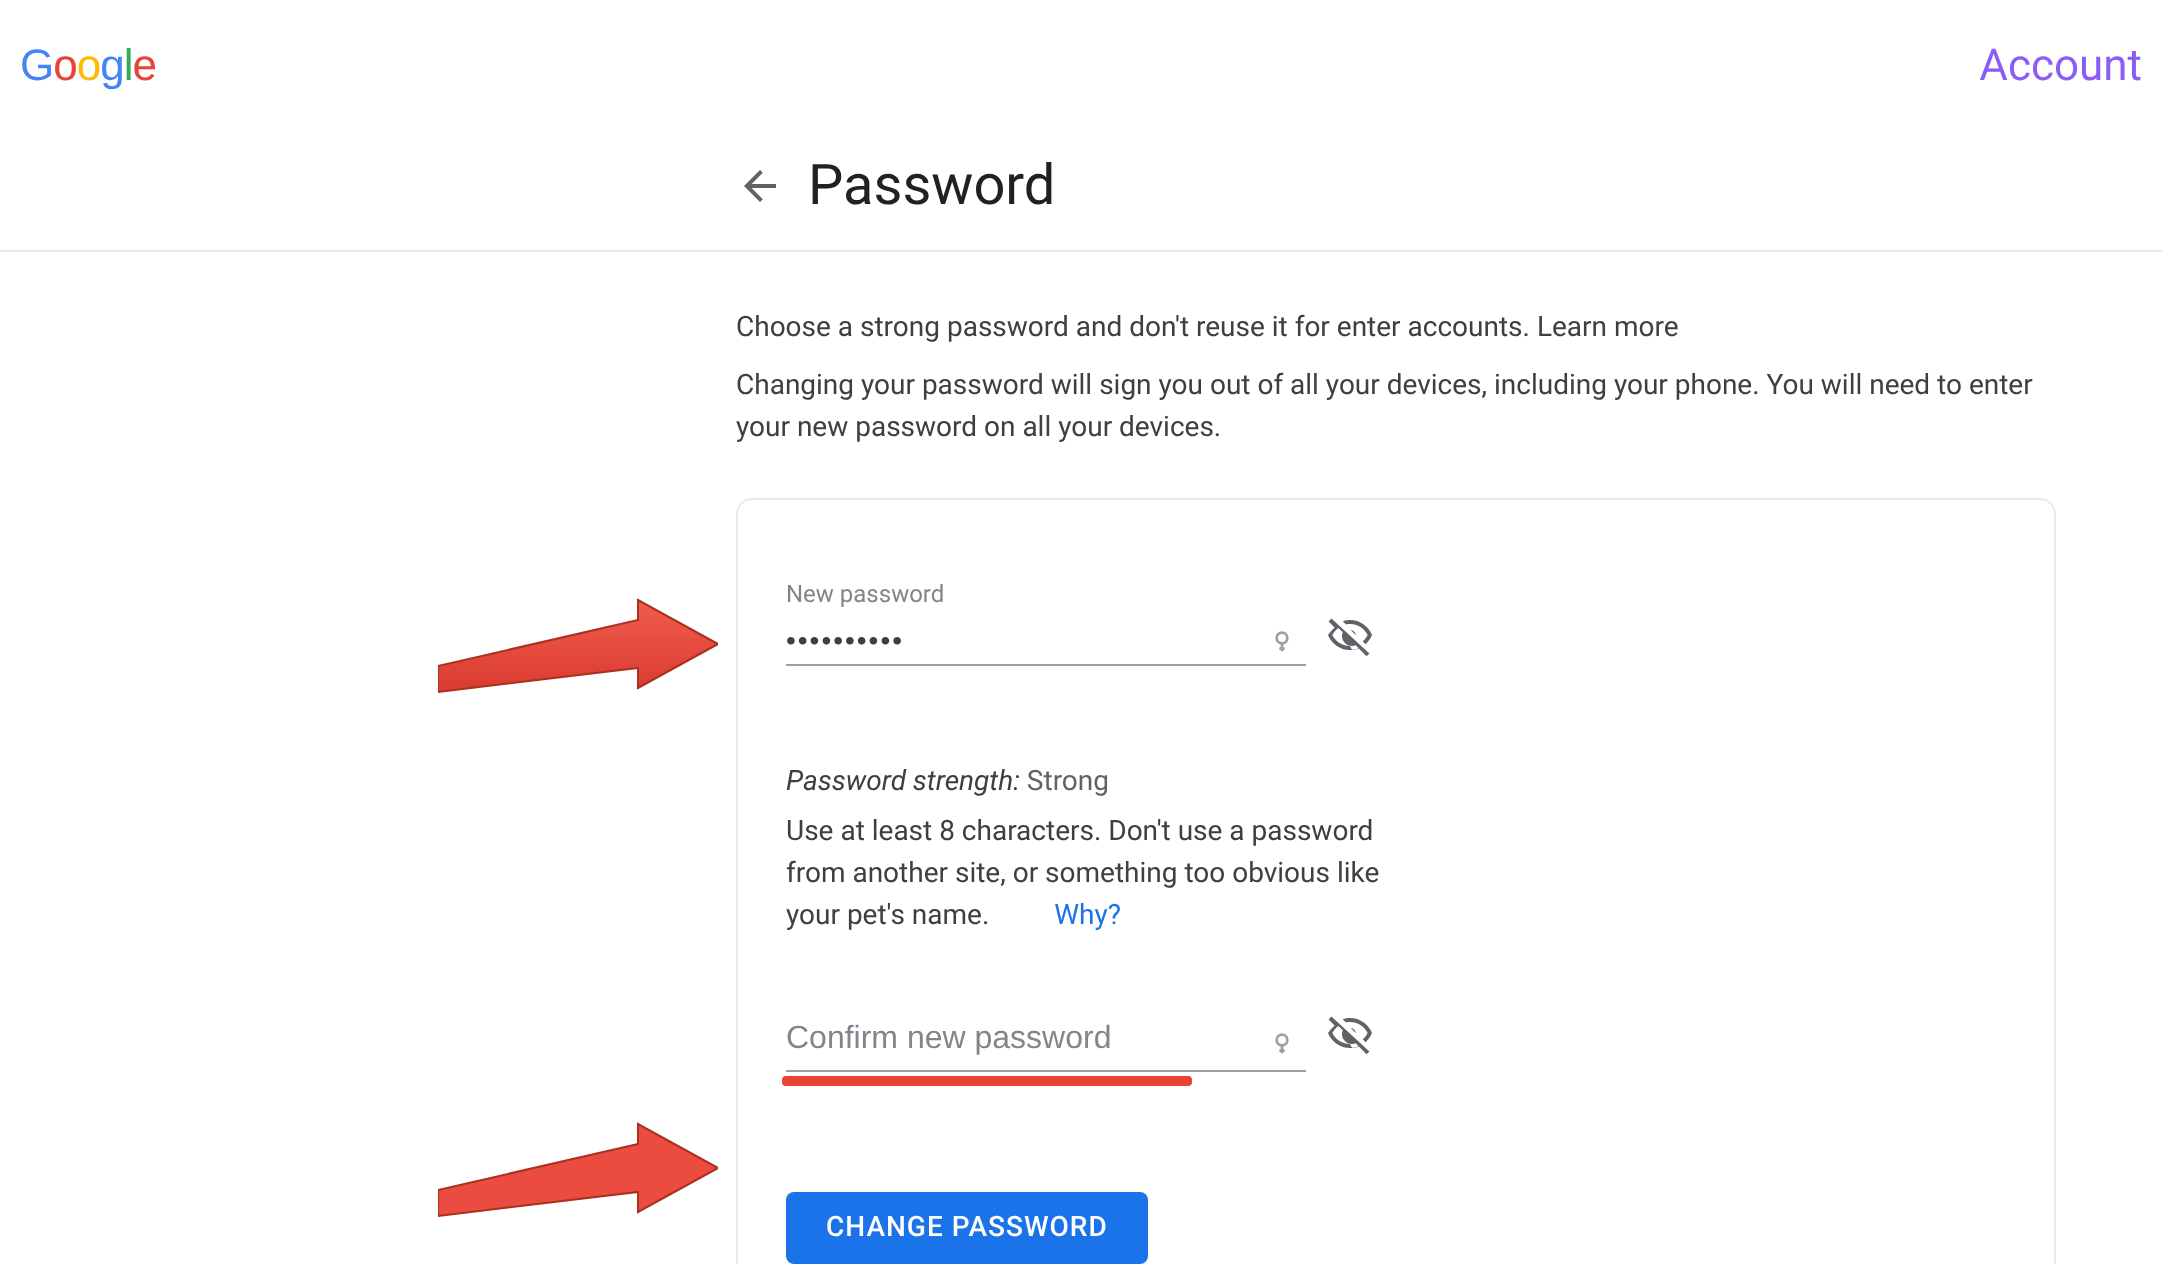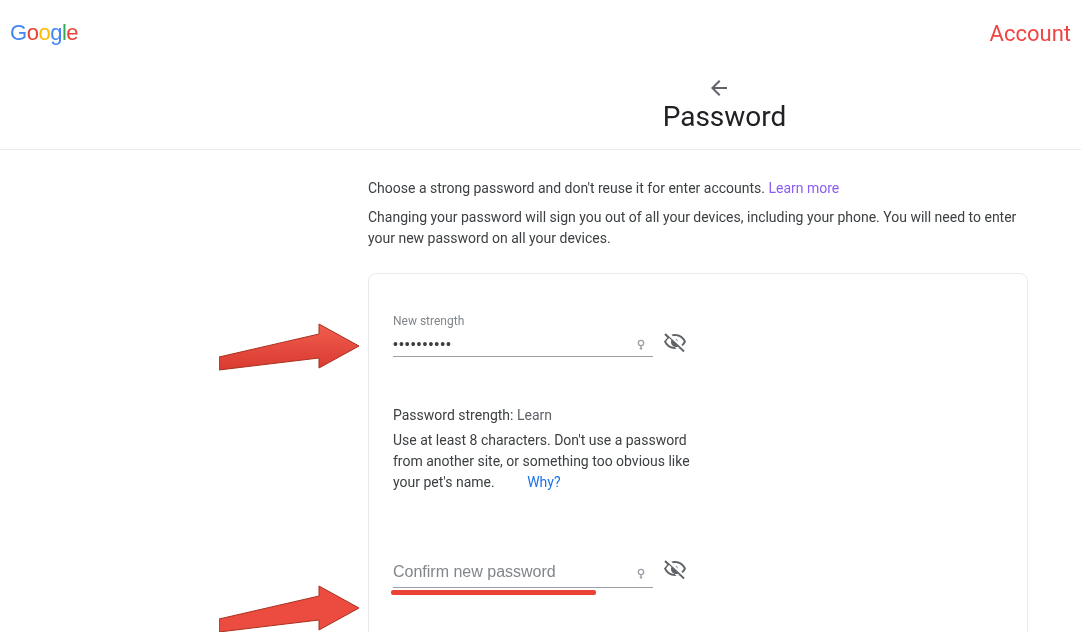--- a/index.html
+++ b/index.html
@@ -22,30 +22,29 @@
       letter-spacing: -0.5px;
     }
     .g1 { color: #4285F4; }
     .g2 { color: #EA4335; }
     .g3 { color: #FBBC05; }
     .g4 { color: #4285F4; }
     .g5 { color: #34A853; }
     .g6 { color: #EA4335; }
     .account-word {
       font-size: 22px;
-      color: #ef4444;
+      color: #8b5cf6;
       margin-left: 4px;
       font-weight: 400;
     }
     .title-row {
       display: flex;
       align-items: center;
       padding: 10px 0 16px 0;
       margin-left: 368px;
-      flex-direction: column;
     }
     .back-arrow {
       width: 24px;
       height: 24px;
       color: #5f6368;
       display: flex;
       align-items: center;
       justify-content: center;
       cursor: pointer;
       margin-right: 12px;
@@ -65,21 +64,21 @@
       padding-top: 28px;
       width: 660px;
     }
     .intro {
       font-size: 14px;
       color: #3c4043;
       line-height: 1.5;
       margin-bottom: 8px;
     }
     .intro a {
-      color: #8b5cf6;
+      color: #404040;
       text-decoration: none;
       cursor: pointer;
       text-align: right;
     }
     .card {
       margin-top: 24px;
       border: 1px solid #e8eaed;
       border-radius: 8px;
       padding: 40px 24px 30px 24px;
       position: relative;
@@ -131,31 +130,31 @@
       top: -4px;
       cursor: pointer;
     }
     .strength-block {
       margin-top: 48px;
       width: 300px;
       font-size: 14px;
       line-height: 1.5;
       color: #3c4043;
     }
-    .strength-label-strong { color: #3c4043; }
+    .strength-label-strong { color: #3c4043; font-style: italic; }
     .strength-value { color: #5f6368; }
     .strength-hint { margin-top: 4px; }
     .why-link {
       color: #1a73e8;
       text-decoration: none;
       cursor: pointer;
       margin-left: 29px;
     }
     .confirm-block {
-      margin-top: 68px;
+      margin-top: 40px;
       width: 300px;
     }
     .confirm-row {
       display: flex;
       align-items: center;
       border-bottom: 1px solid #9aa0a6;
       width: 260px;
       position: relative;
     }
     .confirm-input {
@@ -244,42 +243,42 @@
         <polygon points="0,35 100,12 100,2 140,24 100,46 100,36 0,48" fill="url(#ashad)" stroke="#a52714" stroke-width="1" opacity="0.95"></polygon>
       </svg>
     </div>
     <div class="arrow-annotation arrow2">
       <svg viewBox="0 0 140 60" width="140" height="60">
         <polygon points="0,35 100,12 100,2 140,24 100,46 100,36 0,48" fill="#ea4335" stroke="#a52714" stroke-width="1" opacity="0.95"></polygon>
       </svg>
     </div>
 
     <div class="field-block">
-      <div class="field-label">New strength</div>
+      <div class="field-label">New password</div>
       <div class="input-row">
         <input class="pw-input" type="text" value="••••••••••" style="">
         <span class="keyhole-icon">
           <svg viewBox="0 0 24 24" width="16" height="16" fill="none" stroke="currentColor" stroke-width="2">
               <circle cx="12" cy="9" r="4"></circle>
               <path d="M12 13v6M10 17h4"></path>
             </svg>
         </span>
         <span class="eye-icon">
           <svg viewBox="0 0 24 24" width="24" height="24" fill="currentColor">
               <path d="M12 6c3.79 0 7.17 2.13 8.82 5.5-.59 1.22-1.43 2.3-2.45 3.18l1.42 1.42C21.27 14.74 22.33 13.22 23 11.5 21.27 7.11 17 4 12 4c-1.27 0-2.49.2-3.64.57l1.65 1.65C10.67 6.08 11.32 6 12 6zM2.71 3.29 1.29 4.71l3.01 3.01C2.97 9.04 1.9 10.18 1 11.5 2.73 15.89 7 19 12 19c1.52 0 2.97-.3 4.31-.83l3.98 3.98 1.42-1.42L2.71 3.29zM12 17c-3.79 0-7.17-2.13-8.82-5.5.69-1.41 1.72-2.63 2.99-3.56l2.18 2.18c-.22.56-.35 1.17-.35 1.88 0 2.76 2.24 5 5 5 .71 0 1.32-.13 1.88-.35l1.6 1.6c-1.1.48-2.26.75-3.48.75zm2.97-5.33c-.15-1.4-1.25-2.5-2.64-2.64l2.64 2.64z"></path>
             </svg>
         </span>
       </div>
     </div>
 
     <div class="strength-block">
       <div>
         <span class="strength-label-strong">Password strength:</span>
         <span> </span>
-        <span class="strength-value">Learn</span>
+        <span class="strength-value">Strong</span>
       </div>
       <div class="strength-hint">
         <span>Use at least 8 characters. Don't use a password from another site, or something too obvious like your pet's name. </span><a class="why-link">Why?</a>
       </div>
     </div>
 
     <div class="confirm-block">
       <div class="confirm-row">
         <input class="confirm-input" type="text" placeholder="Confirm new password" style="">
         <span class="keyhole-icon">

